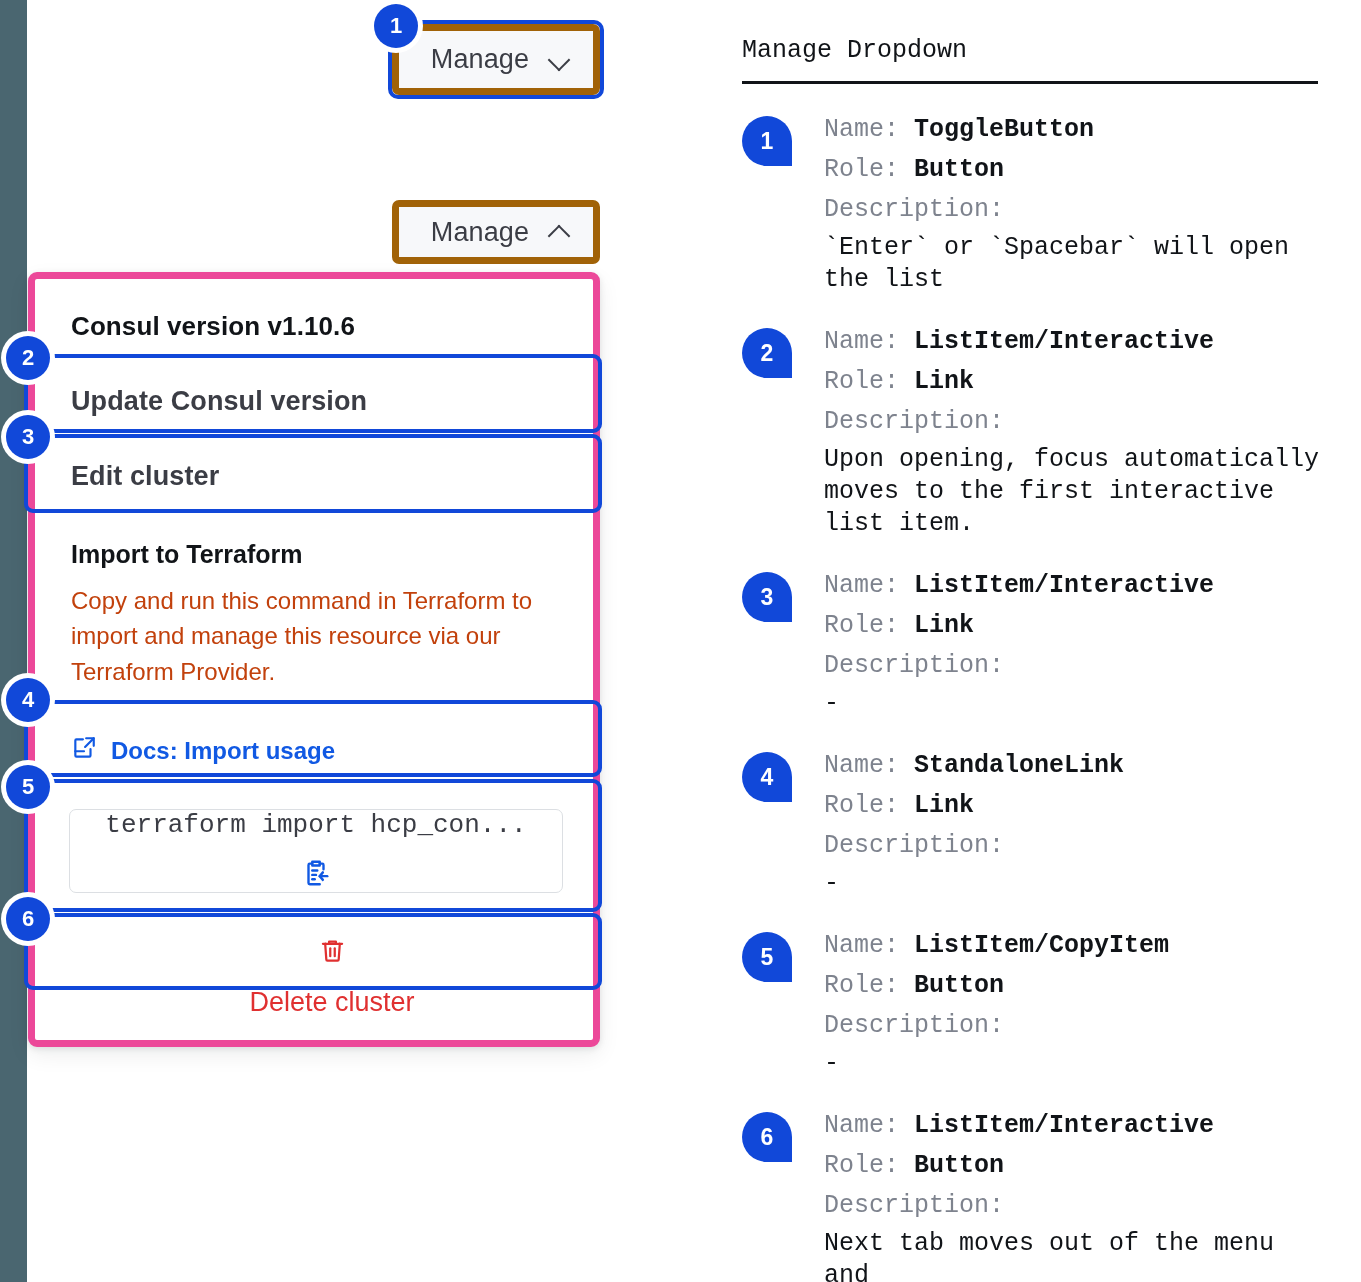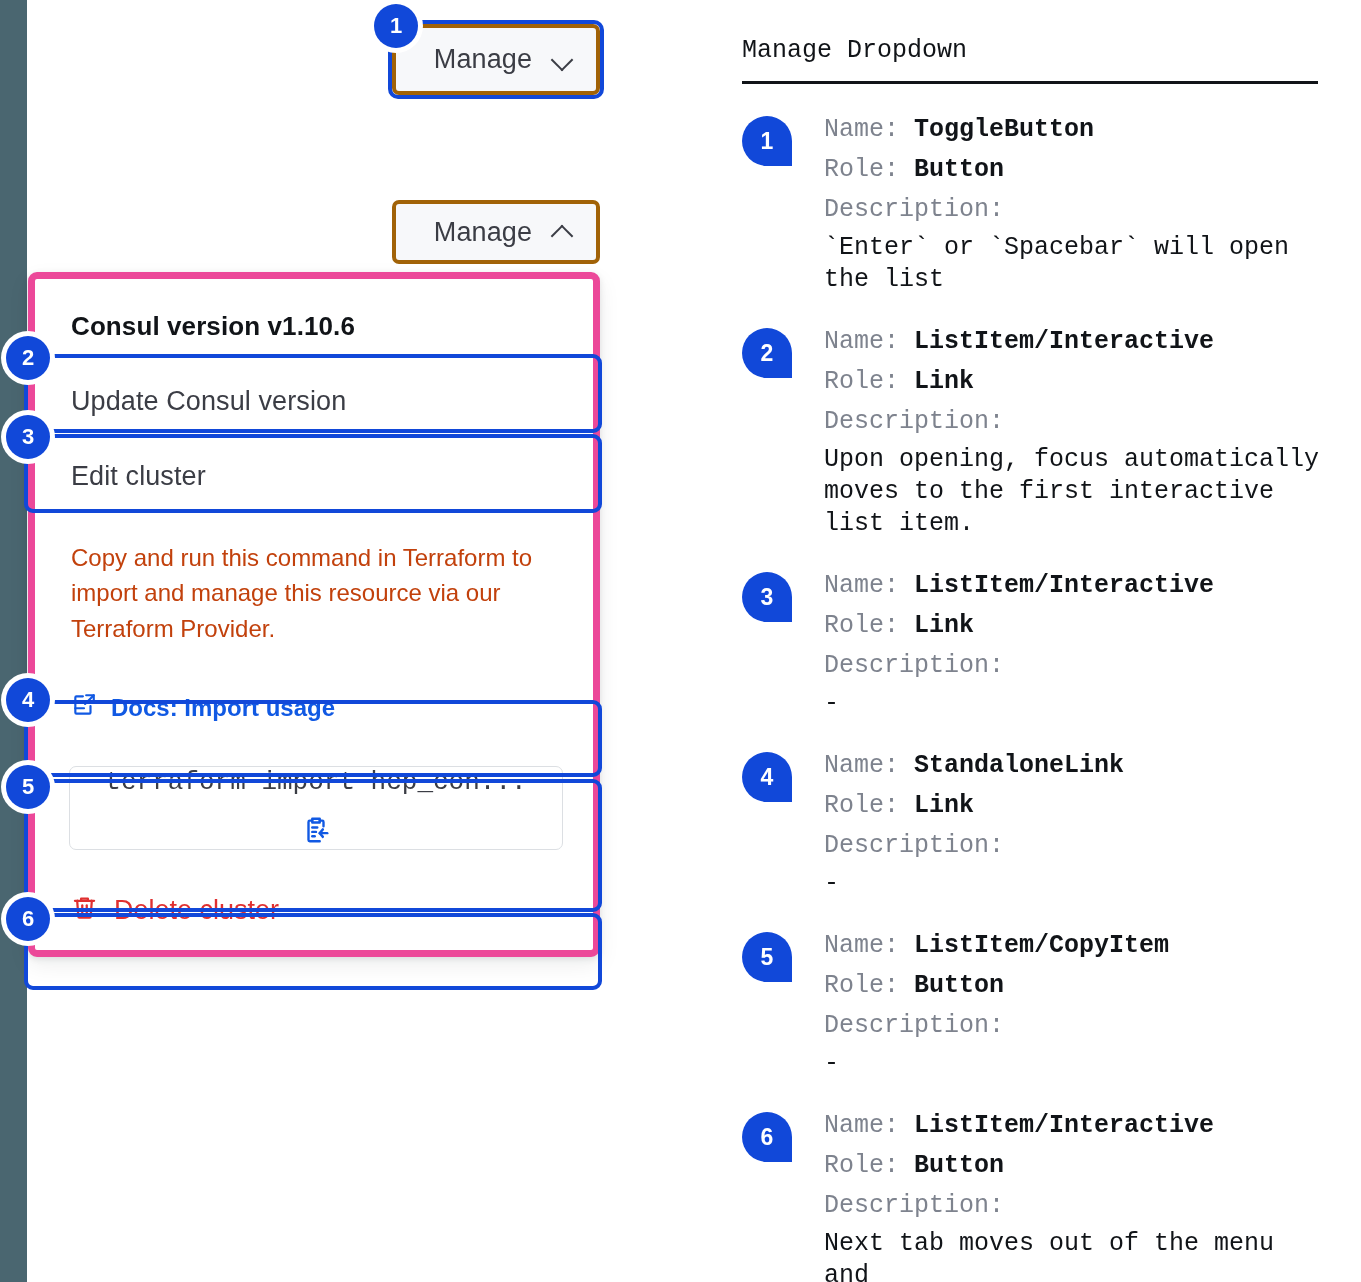--- a/index.html
+++ b/index.html
@@ -31,21 +31,21 @@
     left: 0; top: 0;
     width: 700px;
     height: 1282px;
   }
 
   
   .manage-btn {
     position: absolute;
     box-sizing: border-box;
     background: #f7f8fa;
-    border: 4px solid #a16207;
+    border: 7px solid #a16207;
     border-radius: 7px;
     display: flex;
     align-items: center;
     justify-content: flex-end;
     padding: 0 22px 0 26px;
     font-size: 27px;
     color: #3b3d45;
     letter-spacing: .1px;
   }
   .manage-btn .lbl { margin-right: 20px; }
@@ -102,20 +102,21 @@
     font-weight: 700;
     color: #111418;
     padding: 32px 0 22px 36px;
     letter-spacing: .1px;
   }
   .dd-item {
     font-size: 27px;
     color: #3b3d45;
     padding: 22px 0 22px 36px;
     letter-spacing: .1px;
+    font-weight: bold;
   }
   .dd-section {
     padding: 26px 36px 26px 36px;
   }
   .dd-section-title {
     font-size: 25px;
     font-weight: 700;
     color: #111418;
     margin-bottom: 14px;
   }
@@ -157,20 +158,21 @@
     overflow: hidden;
   }
   .dd-danger {
     display: flex;
     align-items: center;
     gap: 16px;
     padding: 20px 0 22px 36px;
     font-size: 27px;
     color: #e03030;
     font-weight: 500;
+    flex-direction: column;
   }
 
   
   .lbadge {
     position: absolute;
     width: 44px; height: 44px;
     border-radius: 50%;
     background: #1148d9;
     box-shadow: 0 0 0 5px #ffffff;
     color: #fff;
@@ -262,20 +264,21 @@
   </div>
 
   <div class="dropdown">
 
     <div class="dd-heading">Consul version v1.10.6</div>
 
     <div class="dd-item">Update Consul version</div>
     <div class="dd-item">Edit cluster</div>
 
     <div class="dd-section">
+      <div class="dd-section-title">Import to Terraform</div>
       <div class="dd-section-body">Copy and run this command in Terraform to import and manage this resource via our Terraform Provider.</div>
     </div>
 
     <div class="dd-link">
       <span>
         <svg width="26" height="26" viewBox="0 0 24 24" fill="none" stroke="#1159e3" stroke-width="2" stroke-linecap="round" stroke-linejoin="round">
           <path d="M11 4H5a1 1 0 0 0-1 1v14a1 1 0 0 0 1 1h12a1 1 0 0 0 1-1v-6"></path>
           <path d="M4 15h8"></path>
           <path d="M14 3h7v7"></path>
           <path d="M21 3l-8 8"></path>

